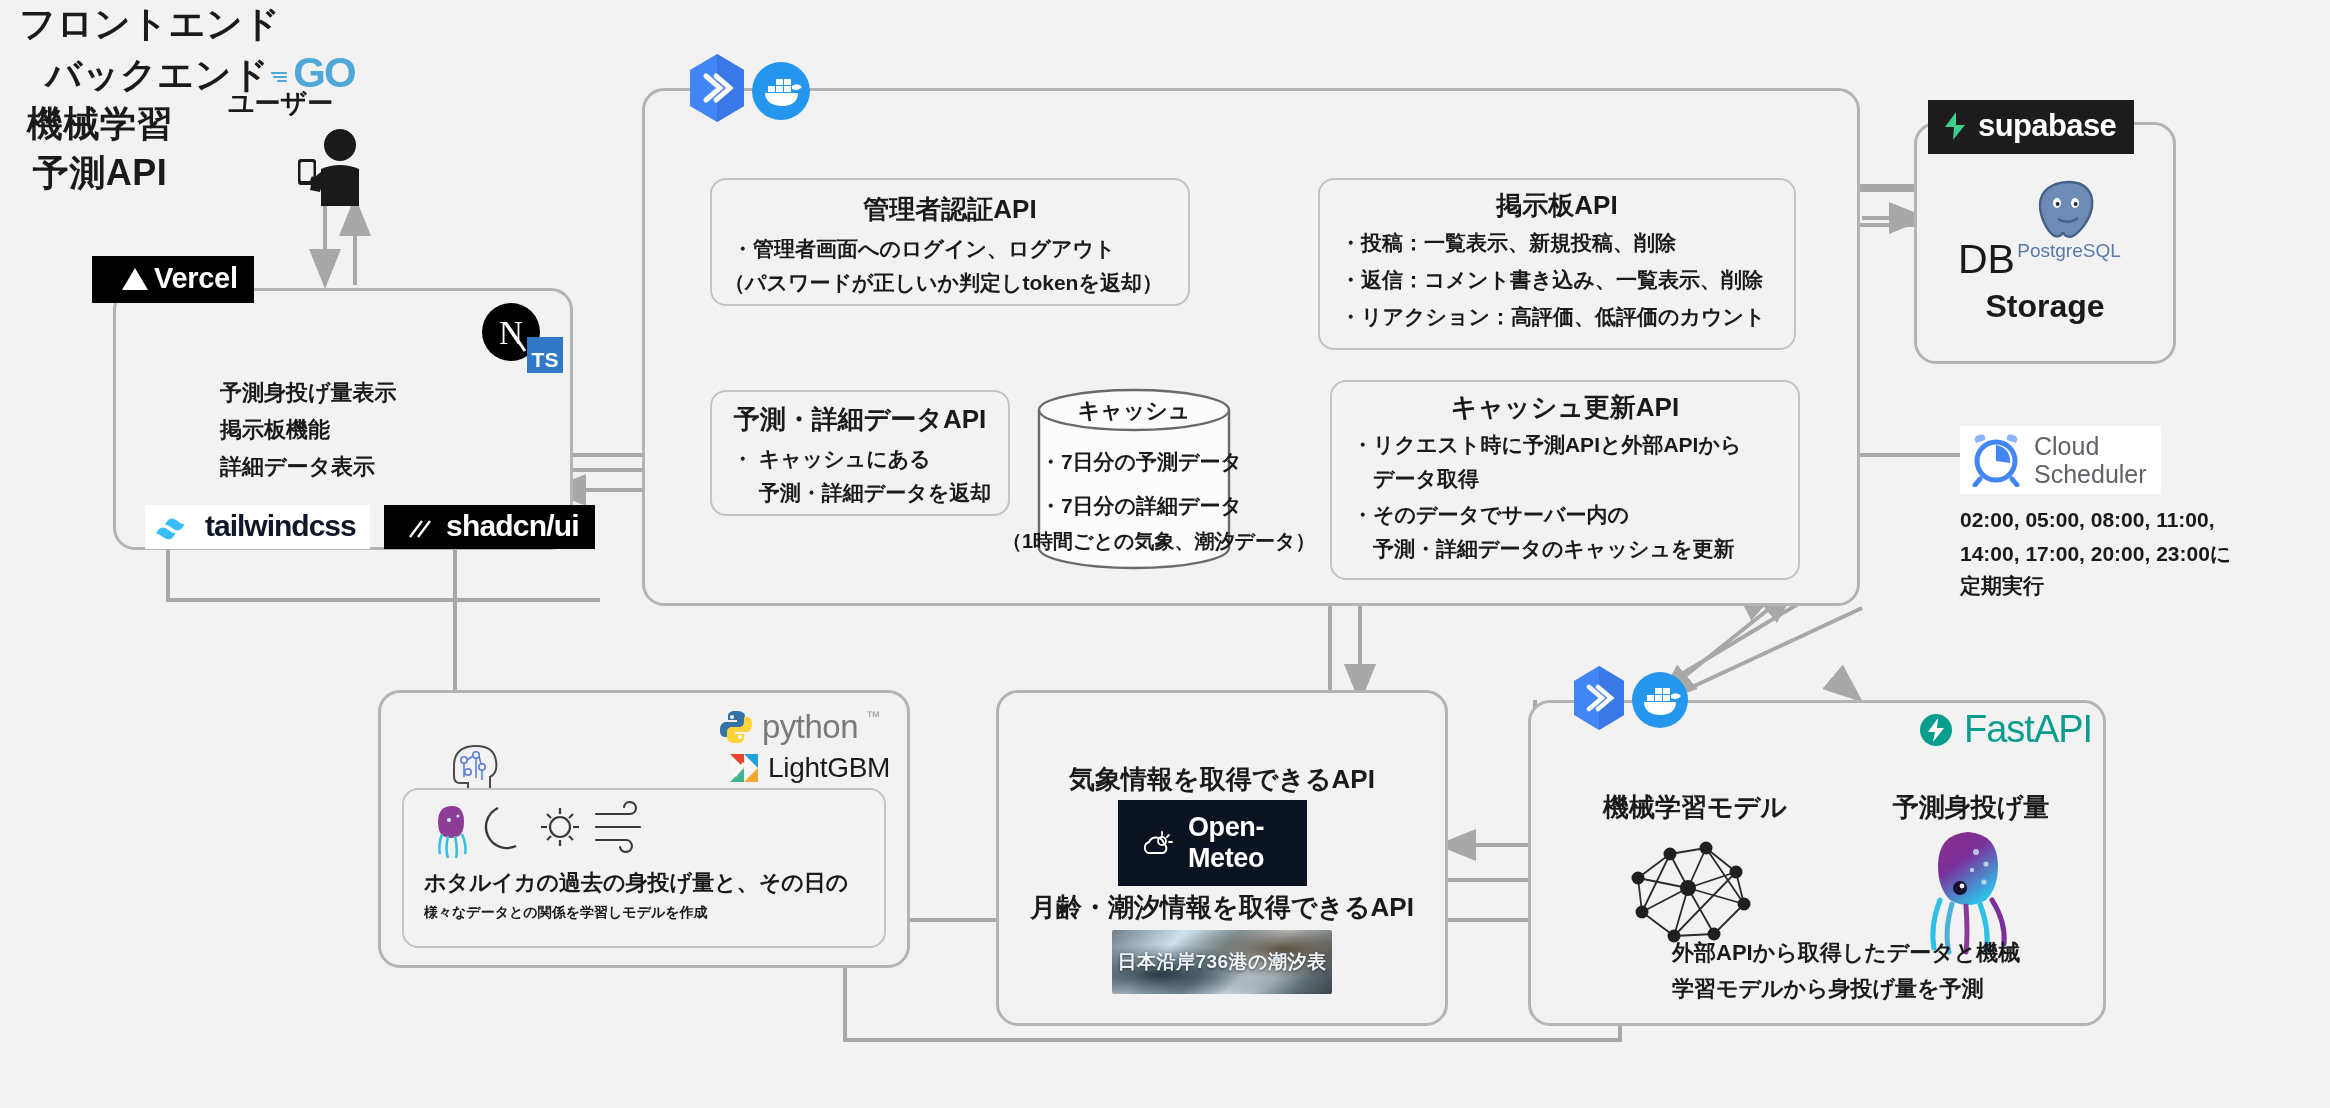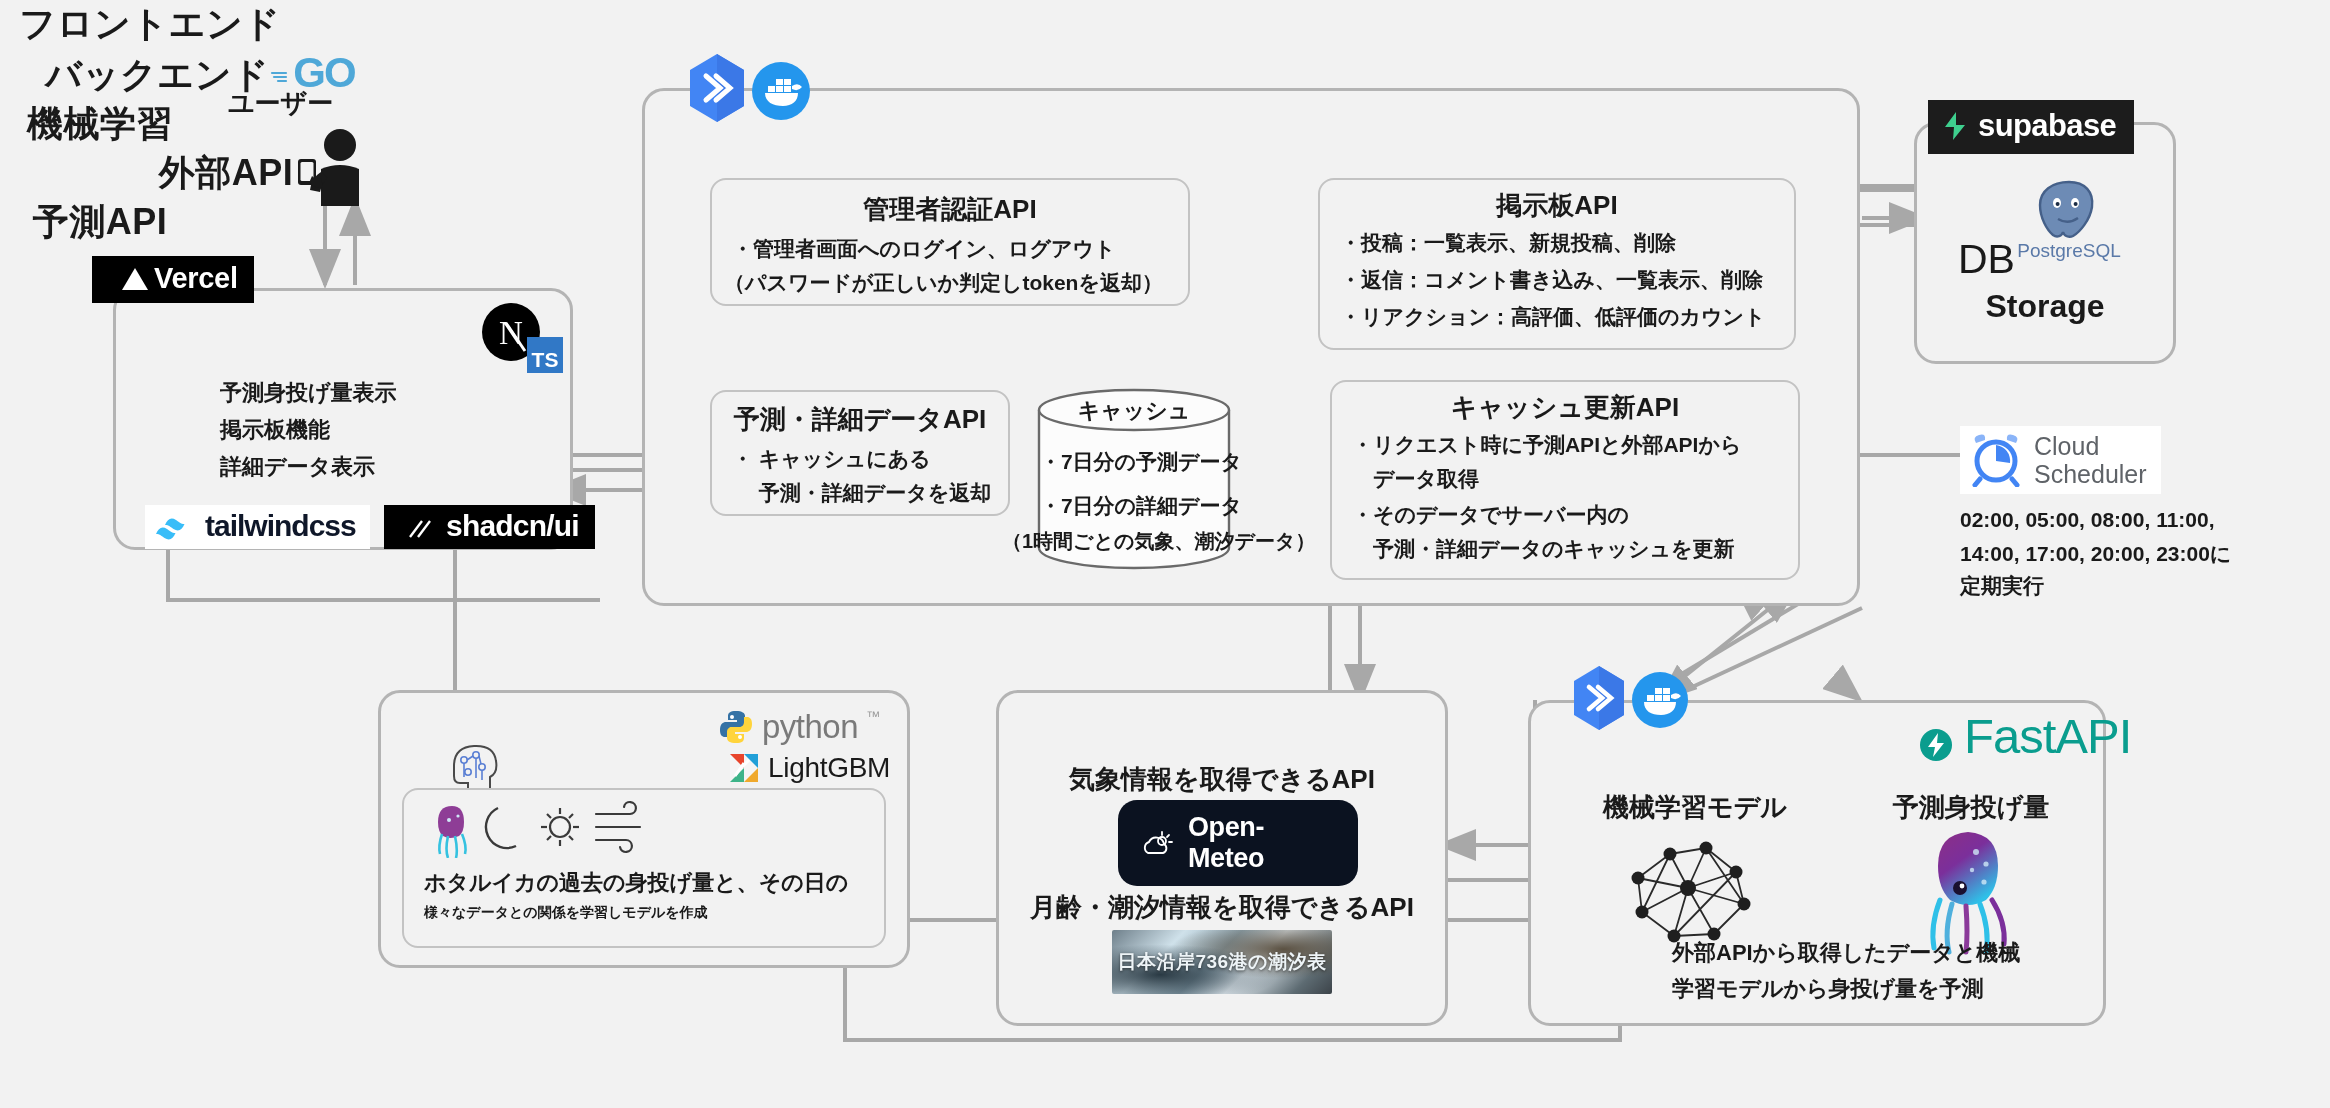--- a/index.html
+++ b/index.html
@@ -68,21 +68,21 @@
     letter-spacing:-.6px;
   }
   .openmeteo{
     background:#0b1220;color:#fff;font-weight:bold;font-size:27px;gap:12px;
     padding:12px 24px;justify-content:center;letter-spacing:-.4px;
   }
   .cloudsched{
     background:#fff;color:#5f6368;font-size:25px;line-height:1.12;gap:10px;padding:6px 14px 6px 8px;
     font-weight:400;
   }
-  .fastapi{color:#0a9d8e;font-size:49px;font-weight:400;letter-spacing:-1px;display:flex;align-items:center;gap:10px;}
+  .fastapi{color:#0a9d8e;font-size:38px;font-weight:400;letter-spacing:-1px;display:flex;align-items:center;gap:10px;}
   .pythonlogo{color:#7a7a7a;font-size:33px;font-weight:300;letter-spacing:-.5px;display:flex;align-items:center;gap:8px;}
   .lgbm{color:#1a1a1a;font-size:28px;font-weight:400;display:flex;align-items:center;gap:8px;letter-spacing:-.3px;}
   .golabel{color:#4fa8d8;font-weight:bold;font-size:42px;letter-spacing:-2px;display:inline-flex;align-items:center;}
 
   .tide-img{
     width:220px;height:64px;border-radius:2px;
     background:
       radial-gradient(ellipse at 22% 70%, #2a3a44 0%, rgba(42,58,68,0) 48%),
       radial-gradient(ellipse at 78% 30%, #5b5142 0%, rgba(91,81,66,0) 46%),
       linear-gradient(135deg,#6e7f8a 0%,#cfe1ea 26%,#8fa7b4 46%,#e6eff5 62%,#5d6b72 86%,#3c4349 100%);
@@ -425,23 +425,22 @@
         <path d="M164,14 h34 a6,6 0 1 0 -6,-7"></path>
         <path d="M164,27 h44"></path>
         <path d="M164,40 h30 a6,6 0 1 1 -6,7"></path>
       </g>
     </svg>
   </div>
   <div style="position:absolute;left:424px;top:868px;font-size:22px;font-weight:bold;white-space:nowrap;">ホタルイカの過去の身投げ量と、その日の</div>
   <div style="position:absolute;left:424px;top:904px;font-size:14px;font-weight:bold;white-space:nowrap;">様々なデータとの関係を学習しモデルを作成</div>
 
   <div class="box" style="left:996px;top:690px;width:452px;height:336px;"></div>
-  <div class="title" style="left:996px;top:710px;width:452px;">外部API</div>
   <div class="sub-title" style="position:absolute;left:996px;top:762px;width:452px;">気象情報を取得できるAPI</div>
-  <div class="badge openmeteo" style="left:1118px;top:800px;width:240px;border-radius:19px;">
+  <div class="badge openmeteo" style="left:1118px;top:800px;width:189px;">
     <span style="display:inline-block;width:34px;height:28px;">
       <svg viewBox="0 0 34 28" width="34" height="28">
         <g stroke="#fff" stroke-width="1.8" fill="none" stroke-linecap="round">
           <path d="M20,3 v3"></path>
             <path d="M27,6 l-2,2"></path>
             <path d="M30,13 h-3"></path>
           <circle cx="20" cy="12" r="4"></circle>
         </g>
         <path d="M6,24 a6,6 0 0 1 1,-11 a8,8 0 0 1 15,2 a5,5 0 0 1 -1,9 z" fill="none" stroke="#fff" stroke-width="1.9"></path>
       </svg>

